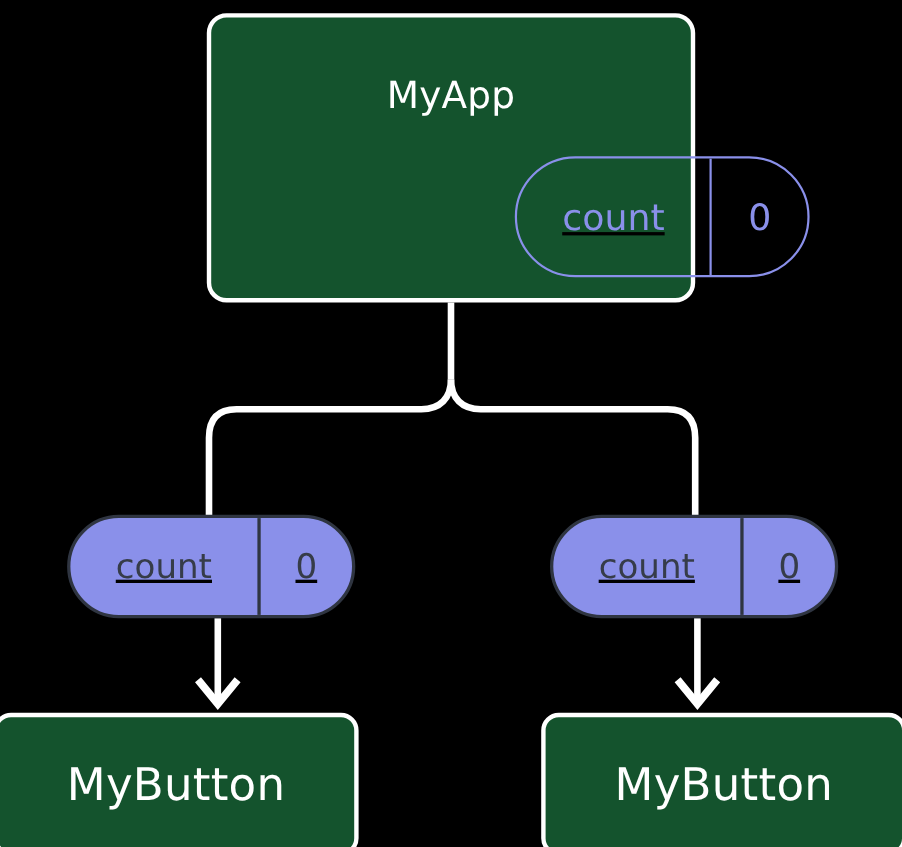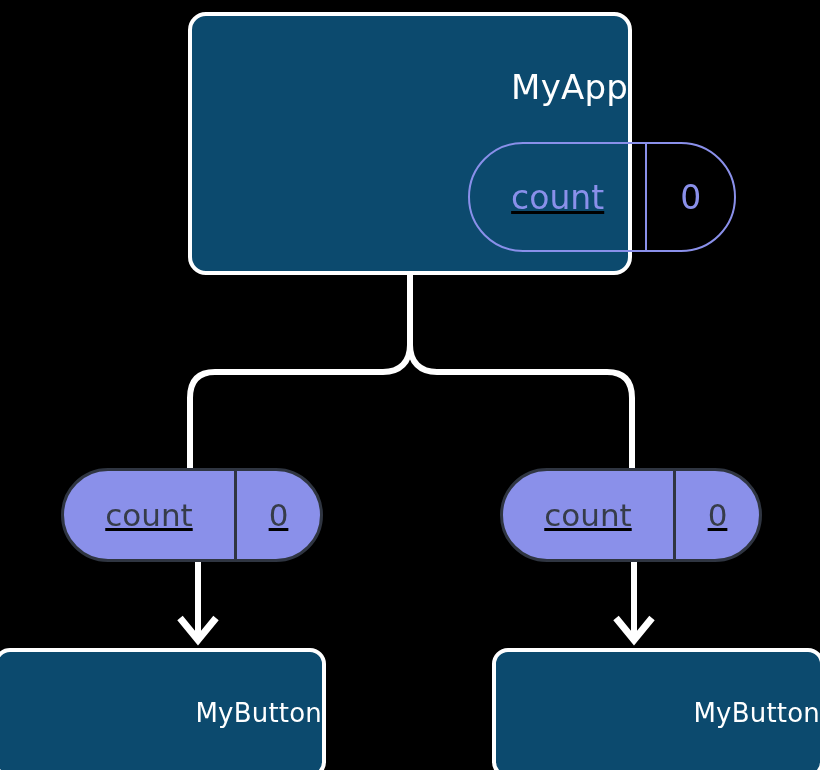--- a/index.html
+++ b/index.html
@@ -24,26 +24,26 @@
     left: 0; top: 0;
     width: 820px;
     height: 770px;
     pointer-events: none;
   }
 
   
   .node-box {
     position: absolute;
     box-sizing: border-box;
-    background: #0c4a6e;
+    background: #14532d;
     border: 4px solid #ffffff;
     border-radius: 16px;
     display: flex;
     flex-direction: column;
-    align-items: flex-end;
+    align-items: center;
   }
   .node-title {
     color: #ffffff;
     font-size: 34px;
     letter-spacing: 0.2px;
     line-height: 1;
     white-space: nowrap;
   }
 
   #node-myapp {
@@ -61,21 +61,21 @@
   .node-mybutton {
     top: 648px;
     width: 332px;
     height: 130px;
     border-radius: 16px;
     justify-content: center;
     z-index: 4;
   }
   .node-mybutton .node-title {
     margin-top: 0;
-    font-size: 26px;
+    font-size: 41px;
   }
   #node-mybutton-left  { left: -6px; }
   #node-mybutton-right { left: 492px; }
 
   
   .pill {
     position: absolute;
     box-sizing: border-box;
     display: flex;
     align-items: stretch;

